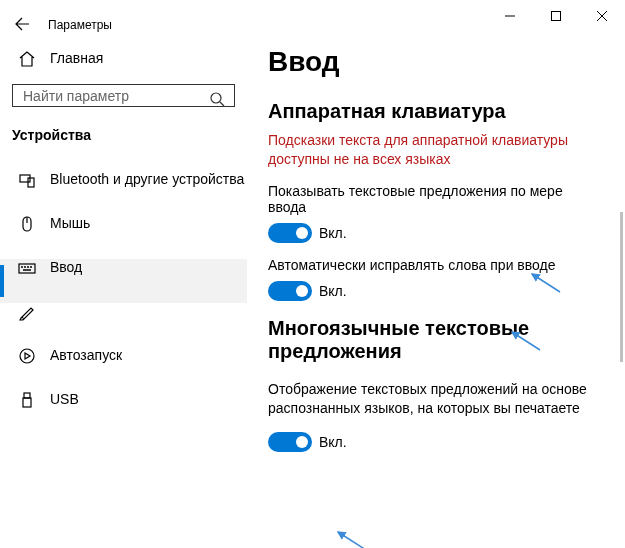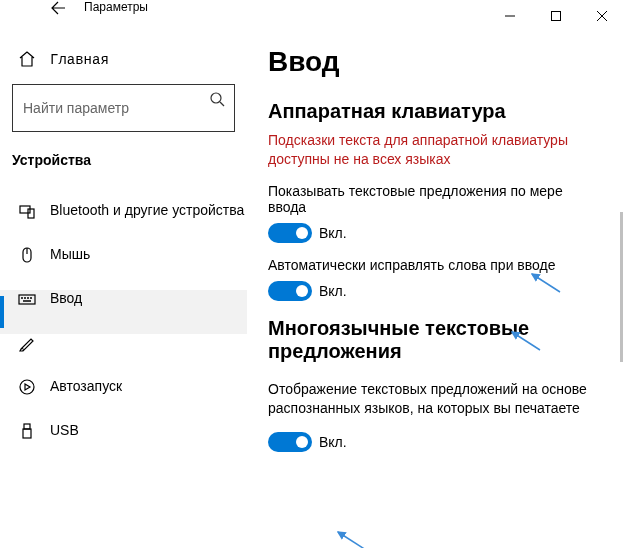--- a/index.html
+++ b/index.html
@@ -1,31 +1,31 @@
 <!DOCTYPE html>
 <html><head>
 <meta charset="utf-8">
 <style>
   * { box-sizing: border-box; }
   html, body { margin:0; padding:0; font-family: "Segoe UI", Arial, sans-serif; background:#fff; color:#000; }
   .window { width:625px; height:548px; position:relative; overflow:hidden; }
-  .titlebar { display:flex; align-items:flex-start; height:32px;padding-left:36px; }
+  .titlebar { display:flex; align-items:flex-end; height:32px; }
   .tb-back { width:44px; display:flex; justify-content:center; align-items:center; }
   .tb-title { flex:1; font-size:12px; padding-left:4px; }
   .tb-ctrls { display:flex; }
   .tb-btn { width:46px; height:32px; display:flex; justify-content:center; align-items:center; }
   .body { display:flex; height:calc(100% - 32px); }
   .sidebar { width:248px; border-right:1px solid #fff; padding-top:12px; }
-  .home-row { padding:6px 0 6px 18px; display:flex; align-items:flex-end; gap:14px; font-size:14px; margin-bottom:10px;font-family:Liberation Mono, monospace;}
+  .home-row { padding:6px 0 6px 18px; display:flex; align-items:flex-start; gap:14px; font-size:14px; margin-bottom:10px;}
   .search-wrap { margin:4px 12px 14px 12px; }
-  .search { width:100%; height:48px; border:1px solid #333; padding:0 34px 0 10px; font-size:14px; font-family:inherit; background:#fff; }
+  .search { width:100%; height:23px; border:1px solid #333; padding:0 34px 0 10px; font-size:14px; font-family:inherit; background:#fff; }
   .search::placeholder { color:#666; }
   .search-box { position:relative; }
   .search-icon { position:absolute; right:8px; top:7px; }
-  .section-title { font-size:14px; font-weight:600; padding:6px 0 6px 12px; margin-bottom:28px;}
+  .section-title { font-size:14px; font-weight:600; padding:6px 0 6px 12px; margin-bottom:22px;}
   .nav-item { display:flex; align-items:flex-start; gap:14px; height:44px; padding-left:18px; font-size:14px; cursor:default; position:relative;}
   .nav-item.active::before { content:""; position:absolute; left:0; top:6px; bottom:6px; width:4px; background:#0078D4;}
   .nav-item.active { background:#f2f2f2;}
   .icon { width:18px; height:18px; display:flex; align-items:center; justify-content:center; }
   .main { flex:1; padding:8px 24px 8px 20px; overflow:hidden; position:relative;}
   h1 { font-size:28px; font-weight:600; margin:6px 0 22px 0;}
   h2 { font-size:20px; font-weight:600; margin:16px 0 8px 0;}
   .desc { font-size:14px; color:#b91c1c; line-height:1.35; margin:0 0 14px 0;}
   .setting-label { font-size:14px; margin:10px 0 8px 0;}
   .toggle-row { display:flex; align-items:center; gap:7px; margin-bottom:14px;}

